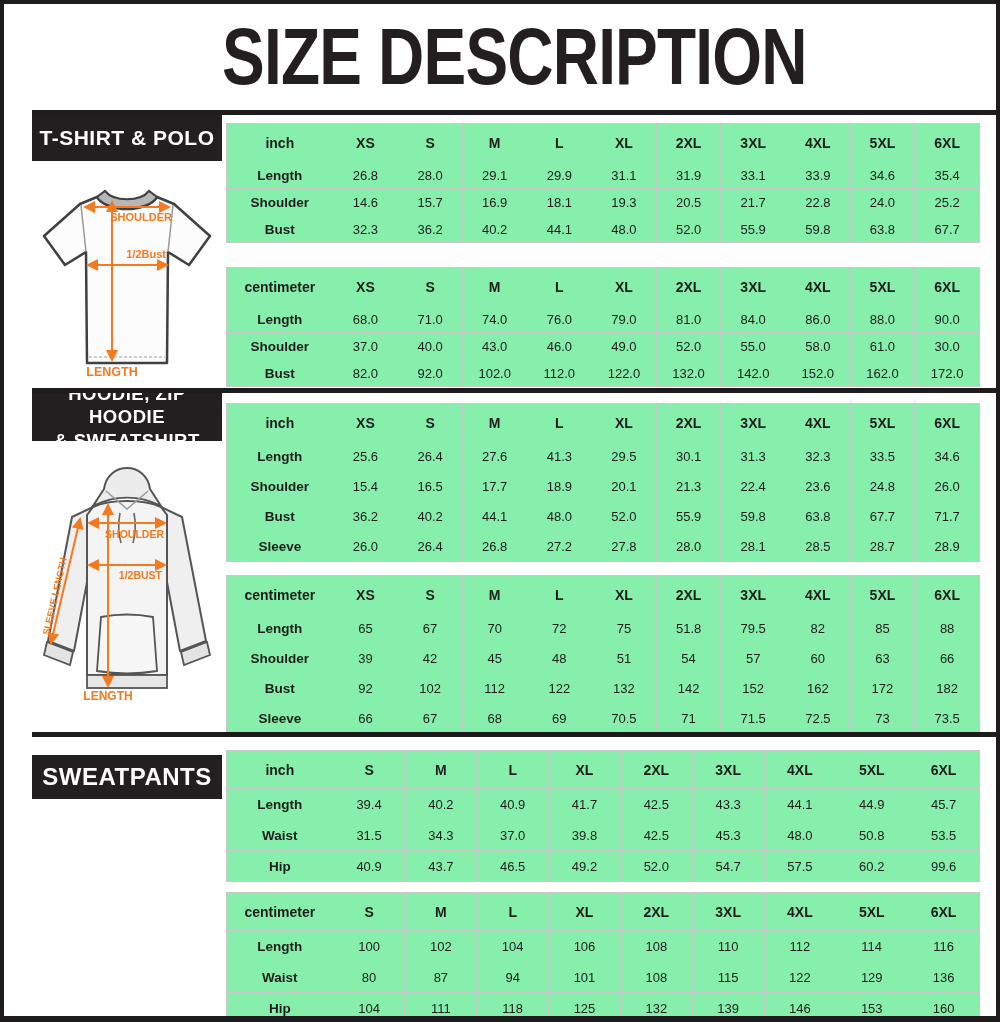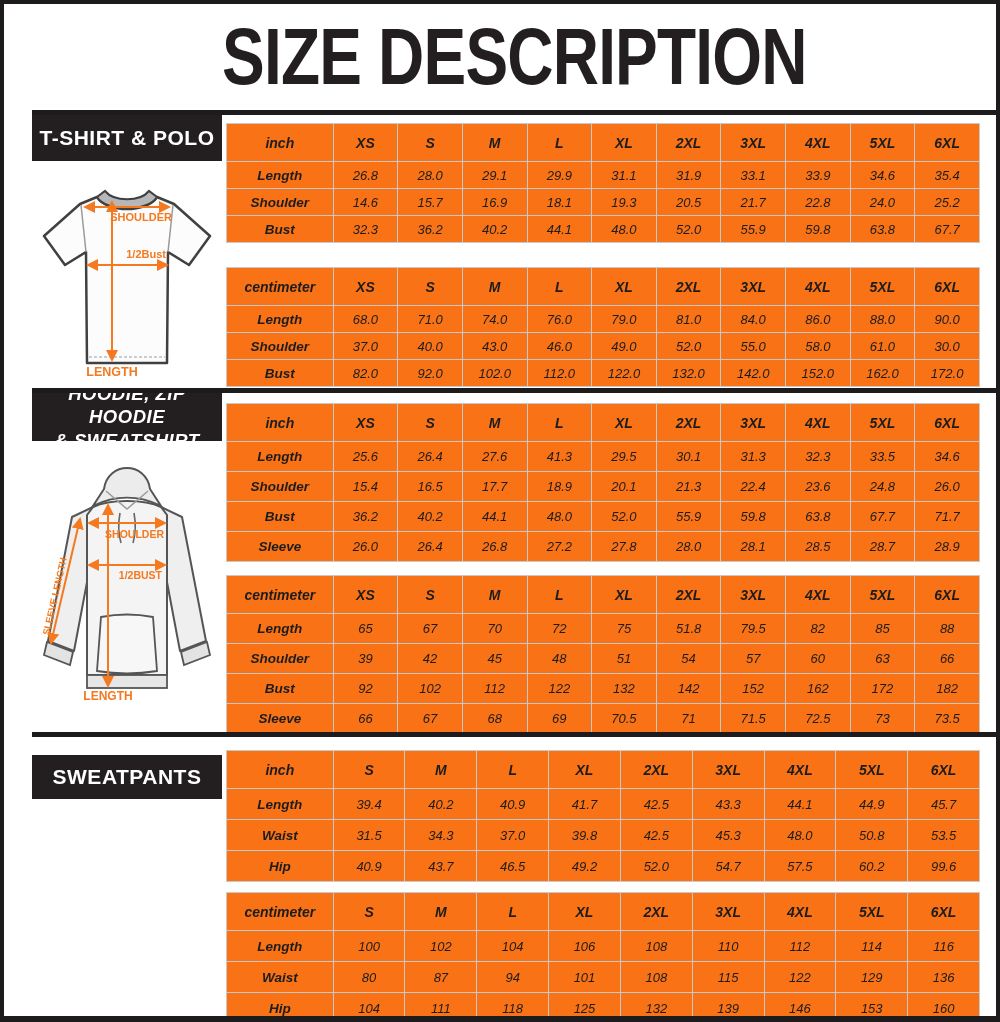--- a/index.html
+++ b/index.html
@@ -23,31 +23,31 @@
   .sec-hoodie{height:339px;}
   .sec-pants{height:279px;}
   .left-col{width:190px;flex:none;}
   .banner{
     background:#231f20;color:#fff;text-align:center;
     display:flex;flex-direction:column;justify-content:center;
     padding:6px 4px;box-sizing:border-box;
   }
   .banner .bl{display:block;font-weight:bold;letter-spacing:0.5px;line-height:1.25;}
   .sec-tshirt .banner{height:46px;} .sec-tshirt .banner .bl{font-size:21px;}
-  .sec-hoodie .banner{height:48px;} .sec-hoodie .banner .bl{font-size:18.5px;font-style:italic;}
-  .sec-pants .banner{height:44px;margin-top:18px;} .sec-pants .banner .bl{font-size:21px;}
+  .sec-hoodie .banner{height:48px;} .sec-hoodie .banner .bl{font-size:18.5px;}
+  .sec-pants .banner{height:44px;margin-top:18px;} .sec-pants .banner .bl{font-size:24px;}
   .illus{display:flex;justify-content:center;margin-top:8px;}
   .right-col{flex:1;padding:8px 16px 0 4px;}
   .sec-hoodie .right-col{padding-top:10px;}
   .sec-pants .right-col{padding-top:13px;}
   .sec-tshirt .tbl + .tbl{margin-top:24px;}
   .sec-hoodie .tbl + .tbl{margin-top:13px;}
   .sec-pants .tbl + .tbl{margin-top:10px;}
   
-  .size-table{width:100%;border-collapse:collapse;table-layout:fixed;background:#f97316;font-style:italic;}
+  .size-table{width:100%;border-collapse:collapse;table-layout:fixed;background:#86efac;}
   .size-table th,.size-table td{
     border:1px solid #c9c9c9;text-align:center;vertical-align:middle;
     color:#1c1c1c;padding:0 2px;overflow:hidden;
   }
   .size-table thead th{font-size:14px;font-weight:bold;height:37px;}
   .size-table thead th:first-child{width:13.5%;}
   .size-table tbody th{font-size:13.5px;font-weight:bold;}
   .size-table td{font-size:13px;font-weight:normal;}
   .sec-tshirt tbody th,.sec-tshirt td{height:26px;}
   .sec-hoodie tbody th,.sec-hoodie td{height:29px;}

